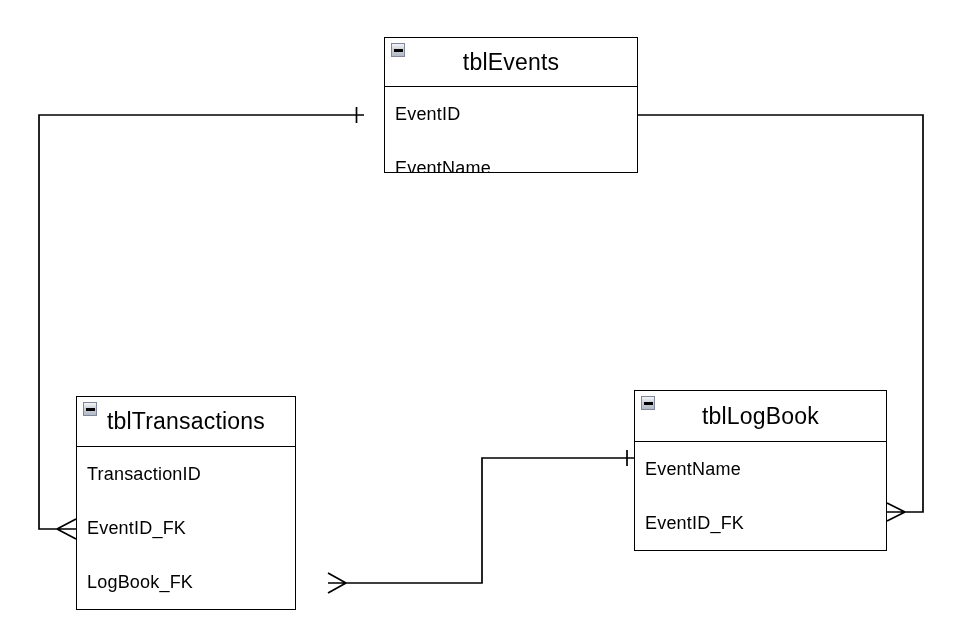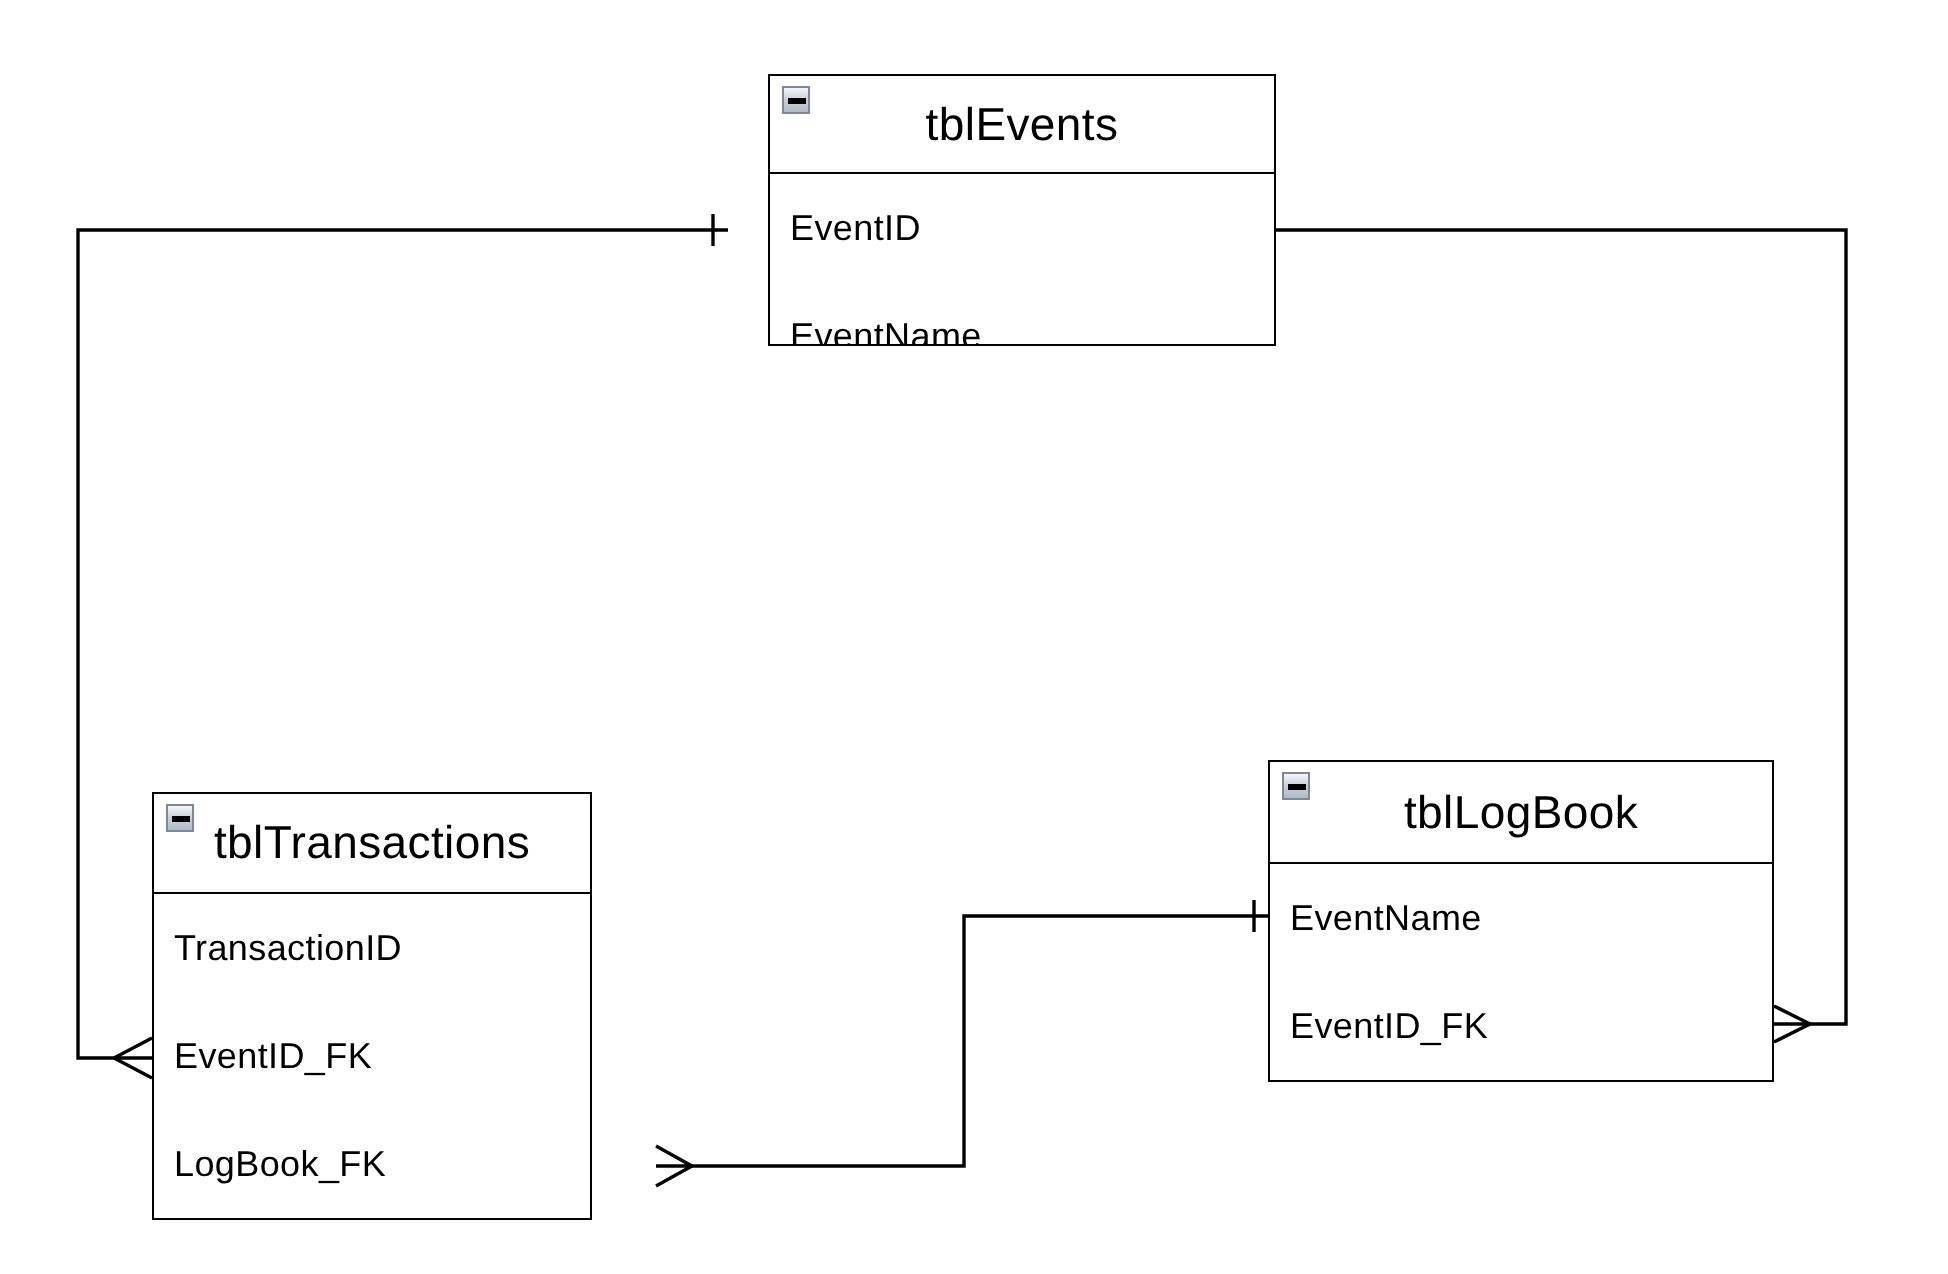--- a/index.html
+++ b/index.html
@@ -71,21 +71,21 @@
       <button class="collapse">
         <span class="bar"></span>
       </button>
       <span class="title">tblTransactions</span>
     </div>
     <div class="field">TransactionID</div>
     <div class="field">EventID_FK</div>
     <div class="field">LogBook_FK</div>
   </div>
 
-  <div class="table" style="left:634px;top:380px;width:253px;height:161px">
+  <div class="table" style="left:634px;top:390px;width:253px;height:161px">
     <div class="hdr" style="height:50px">
       <button class="collapse">
         <span class="bar"></span>
       </button>
       <span class="title">tblLogBook</span>
     </div>
     <div class="field">EventName</div>
     <div class="field">EventID_FK</div>
   </div>
 

